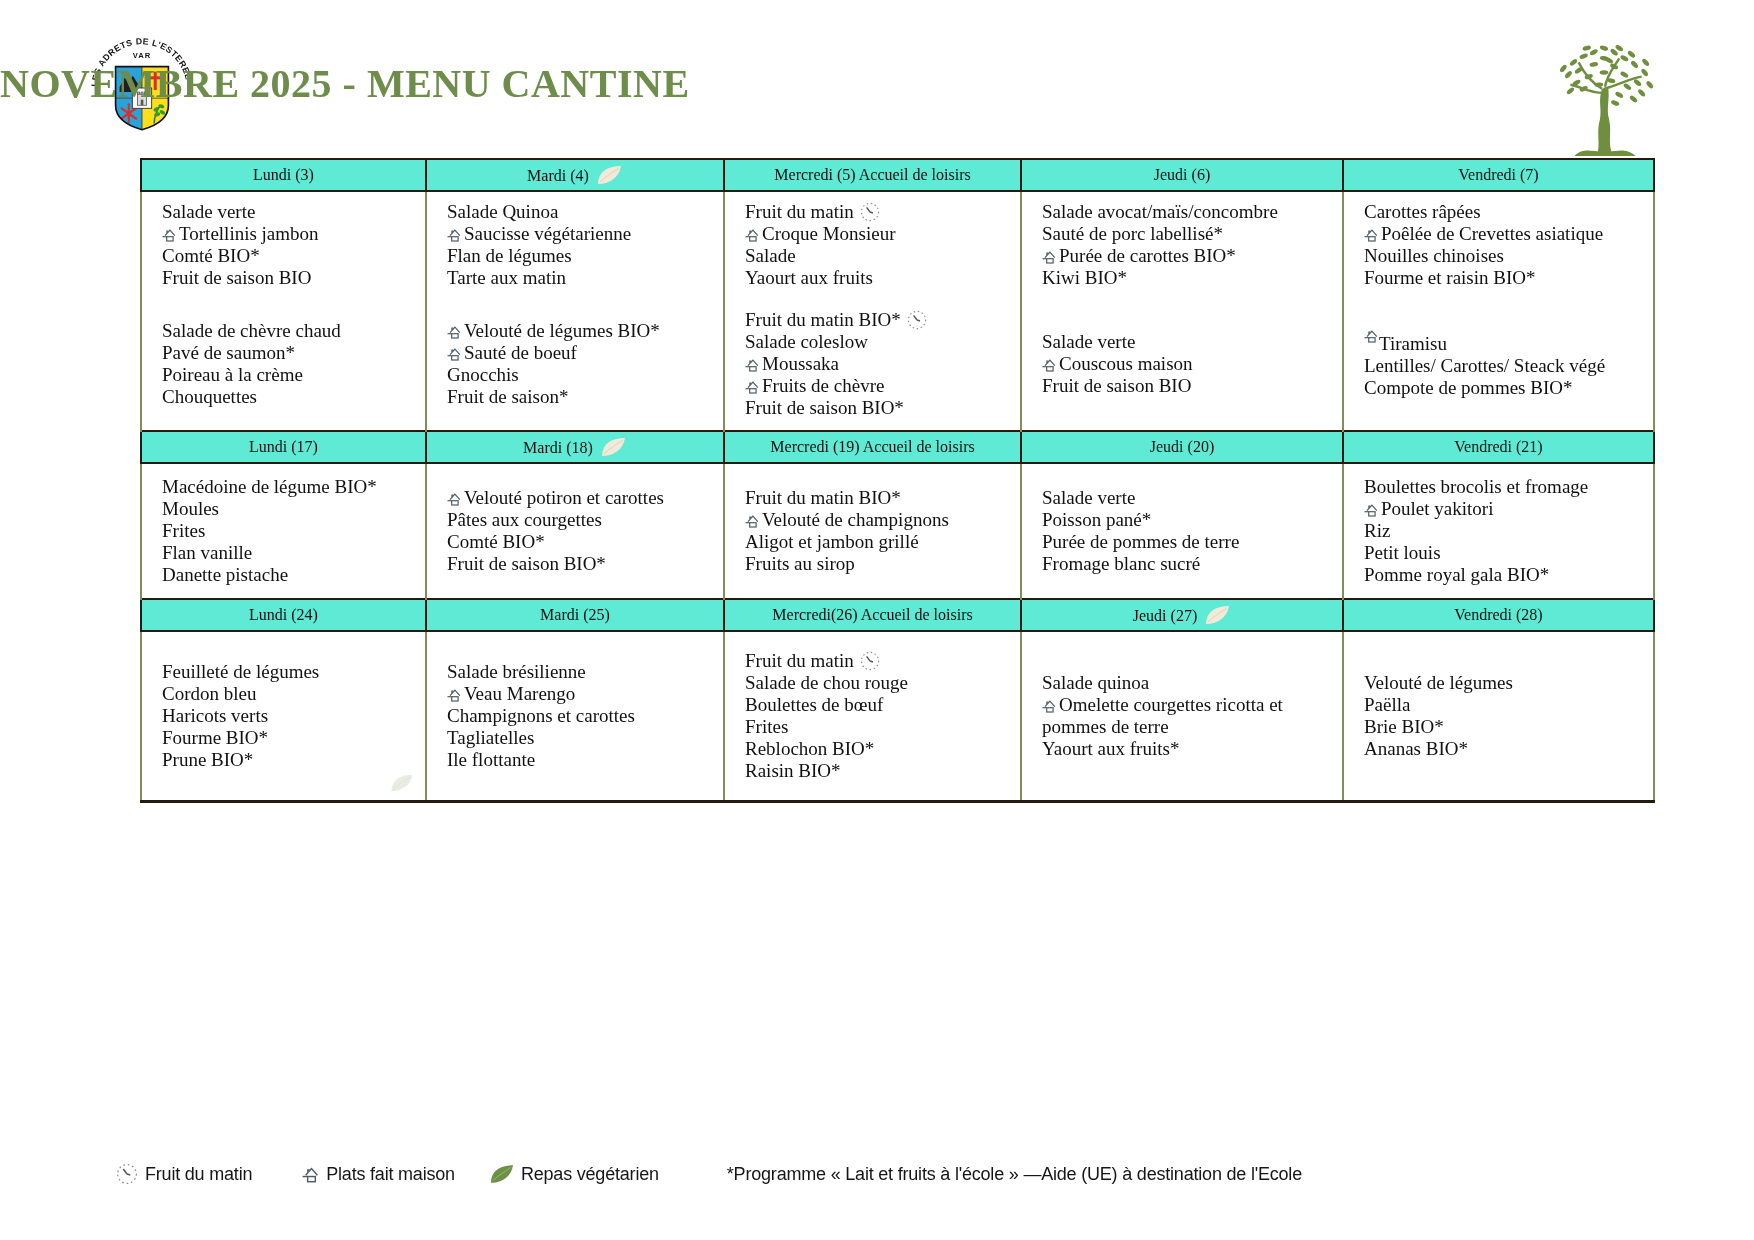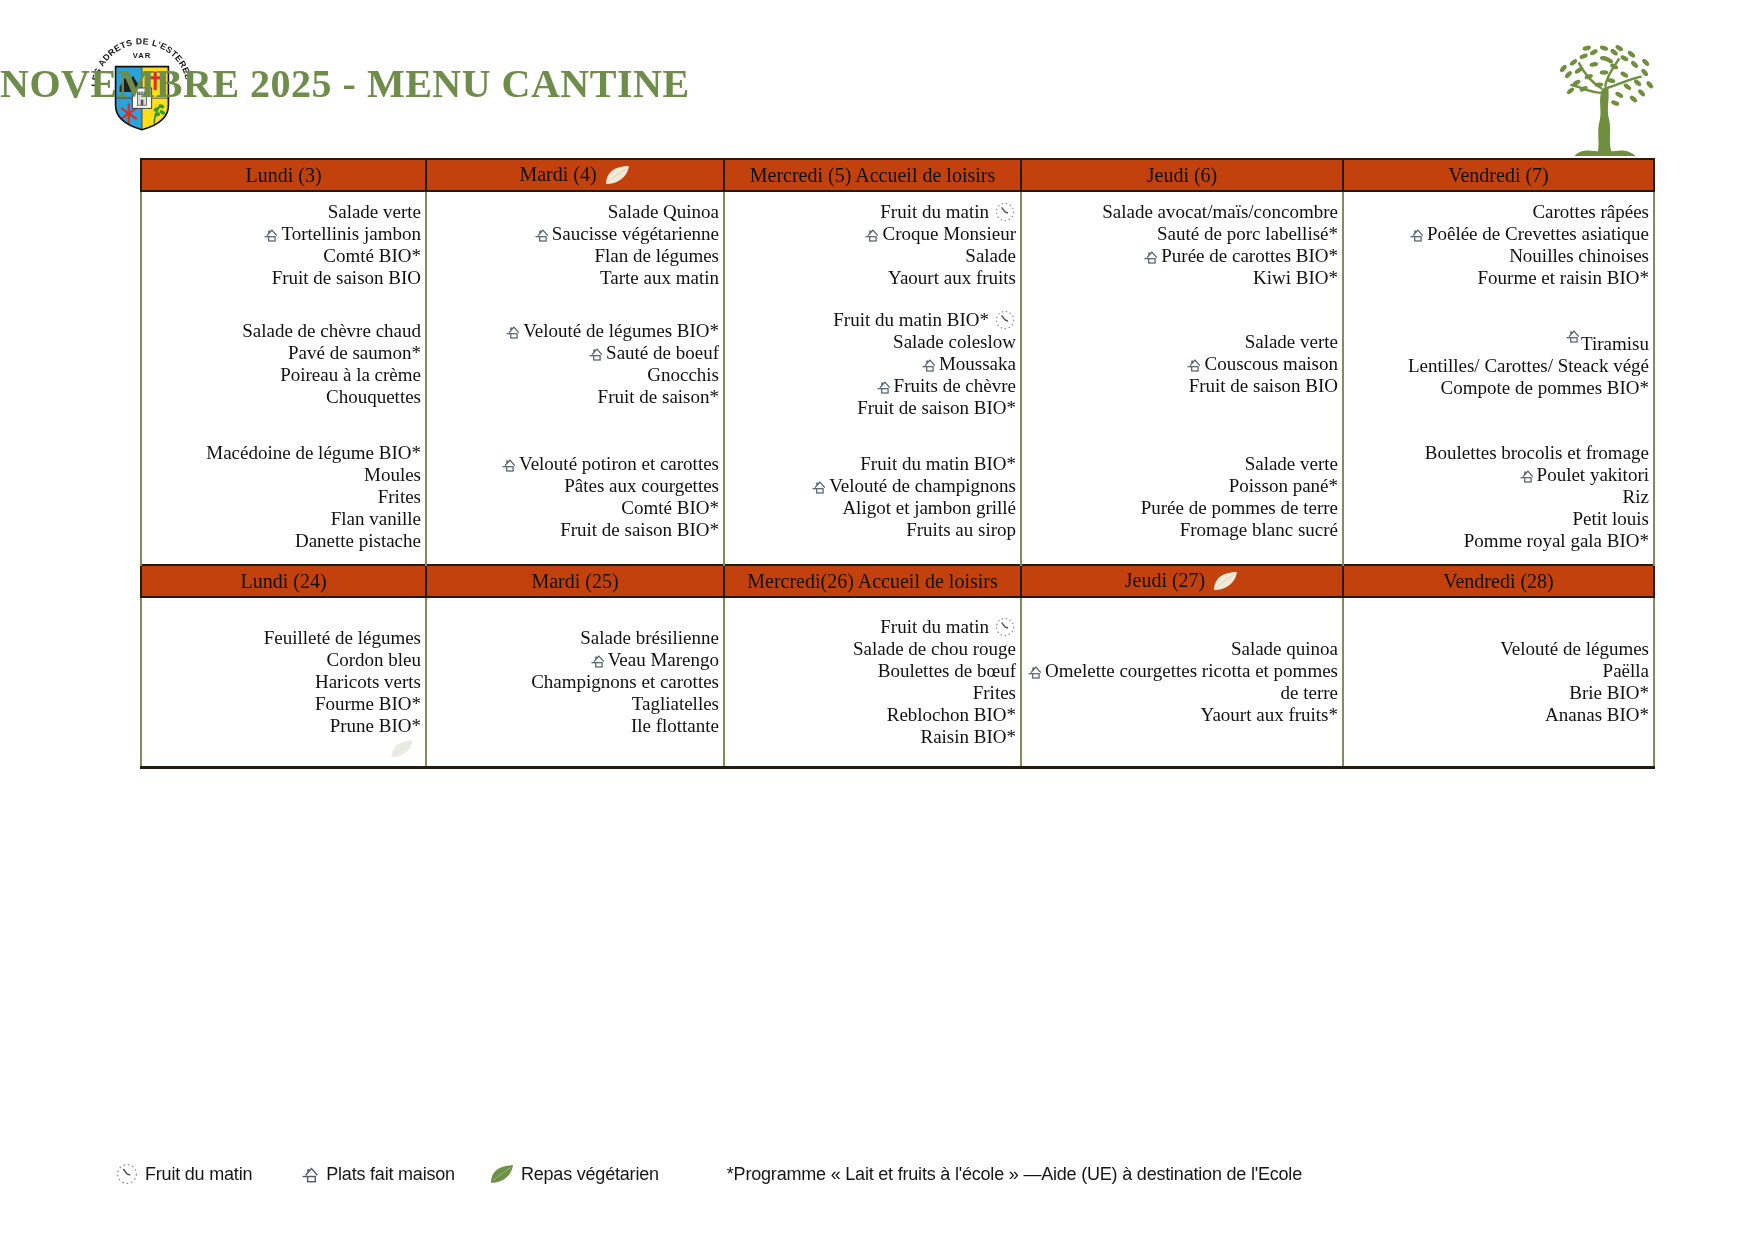--- a/index.html
+++ b/index.html
@@ -9,24 +9,24 @@
 
   
   .crest{position:absolute;left:86px;top:26px;}
   .page-title{position:absolute;left:0;top:60px;width:1556px;
       font-size:40px;font-weight:bold;color:#6e8c4a;letter-spacing:.5px;white-space:nowrap;}
   .tree{position:absolute;left:1546px;top:40px;}
 
   
   table.menu{position:absolute;left:140px;top:158px;width:1513px;
       border-collapse:collapse;table-layout:fixed;}
-  tr.hdr td{background:#c2410c;border:2.4px solid #241a10;height:30px;padding:0 2px;
-      text-align:center;vertical-align:middle;font-size:20px;white-space:nowrap;}
+  tr.hdr td{background:#5eead4;border:2.4px solid #241a10;height:30px;padding:0 2px;
+      text-align:center;vertical-align:middle;font-size:16px;white-space:nowrap;}
   tr.cnt td{border-left:2px solid #7e8f58;border-right:2px solid #7e8f58;
-      text-align:right;vertical-align:middle;font-size:19px;padding:2px 4px;position:relative;border-radius:28px;}
+      text-align:left;vertical-align:middle;font-size:19px;padding:2px 20px;position:relative;border-radius:28px;}
   tr.cnt.w0 td{height:101px}
   tr.cnt.w1 td{height:129px}
   tr.cnt.w2 td{height:130px}
   tr.cnt.w3 td{height:164px;border-bottom:3px solid #241a10;}
   .mi{line-height:22px;}
   svg.house{vertical-align:-2px;margin-right:2px;}
   svg.house.raised{vertical-align:7px;margin-right:0;}
   svg.clock{vertical-align:-5px;margin-left:5px;}
   svg.leaf-hdr{vertical-align:-6px;margin-left:7px;}
   svg.corner-leaf{position:absolute;right:10px;bottom:6px;}
@@ -301,20 +301,30 @@
                   <path d="M0.5 8.7 H4.7"></path>
                   <path d="M3 7.6 L7.9 2.1 L12.8 7.6"></path>
                   <path d="M4.9 5 V3.2 H6.3"></path>
                   <rect x="4.7" y="8.7" width="6.4" height="4.3"></rect>
                 </g>
               </svg><span>Tiramisu</span></div>
             <div class="mi"><span>Lentilles/ Carottes/ Steack végé</span></div>
             <div class="mi"><span>Compote de pommes BIO*</span></div>
           </td>
         </tr>
+        <tr class="hdr">
+          <td><span>Lundi (17)</span></td>
+          <td><span>Mardi (18)</span><svg class="leaf-hdr" width="27" height="23" viewBox="0 0 27 23">
+              <path d="M2 20 C2 8 11 2 25 2 C23 14 13 20 2 20 Z" fill="#f1ead9"></path>
+              <path d="M4 18 C9 13 17 8 23 4" stroke="#e2d5b4" stroke-width="1" fill="none"></path>
+            </svg></td>
+          <td><span>Mercredi (19) Accueil de loisirs</span></td>
+          <td><span>Jeudi (20)</span></td>
+          <td><span>Vendredi (21)</span></td>
+        </tr>
         <tr class="cnt w2">
           <td>
             <div class="mi"><span>Macédoine de légume BIO*</span></div>
             <div class="mi"><span>Moules</span></div>
             <div class="mi"><span>Frites</span></div>
             <div class="mi"><span>Flan vanille</span></div>
             <div class="mi"><span>Danette pistache</span></div>
           </td>
           <td>
             <div class="mi"><svg class="house" width="15" height="14" viewBox="0 0 15 14">

